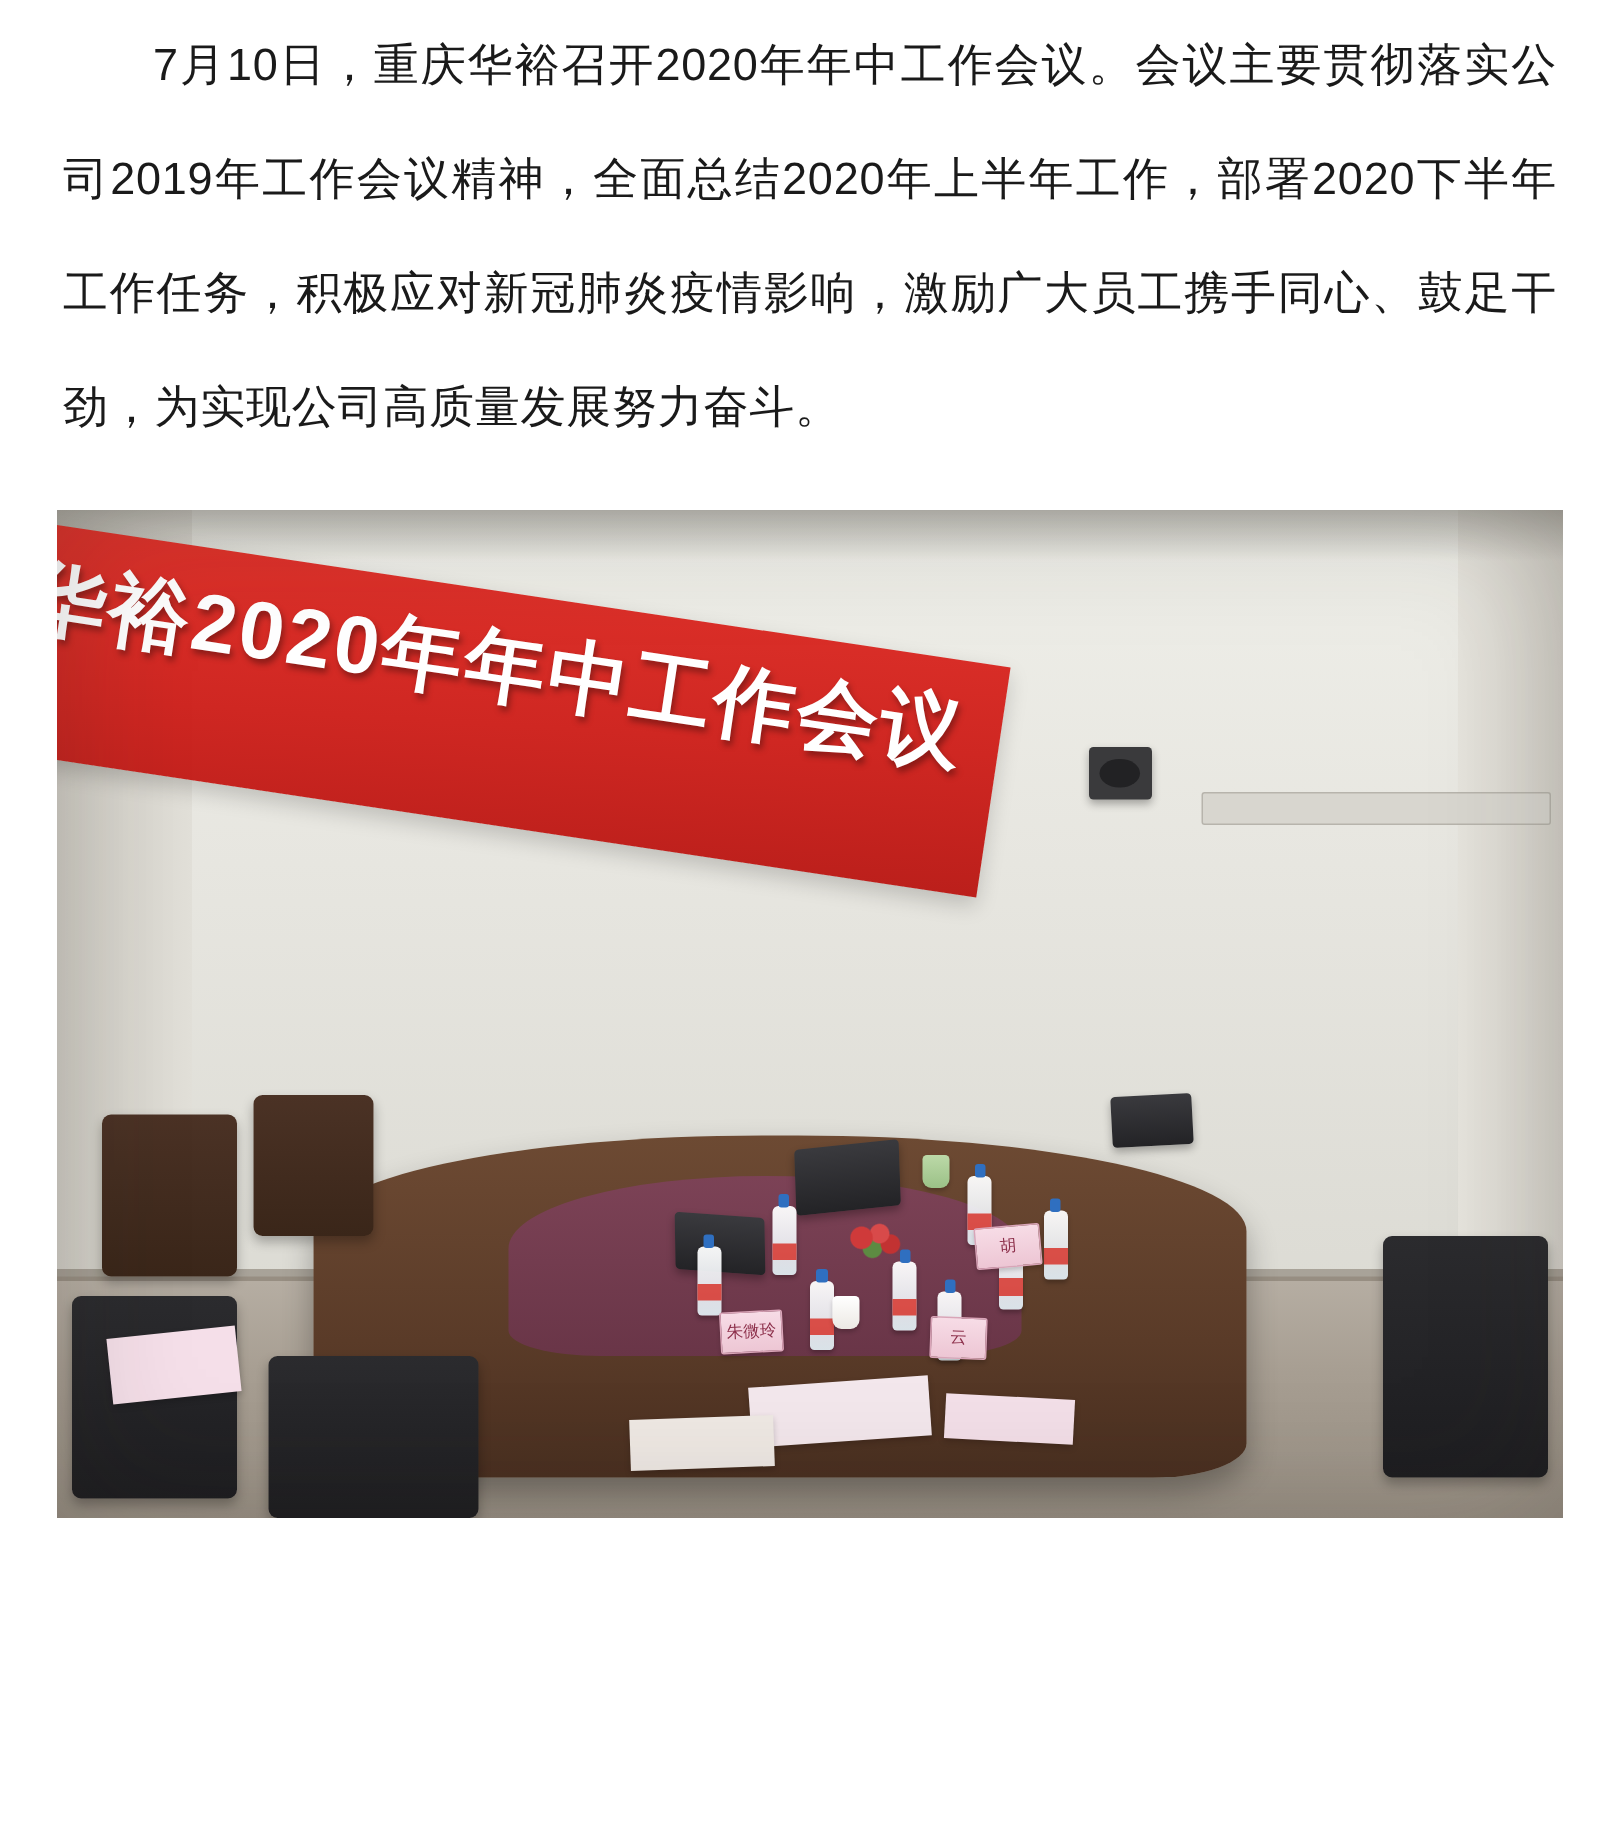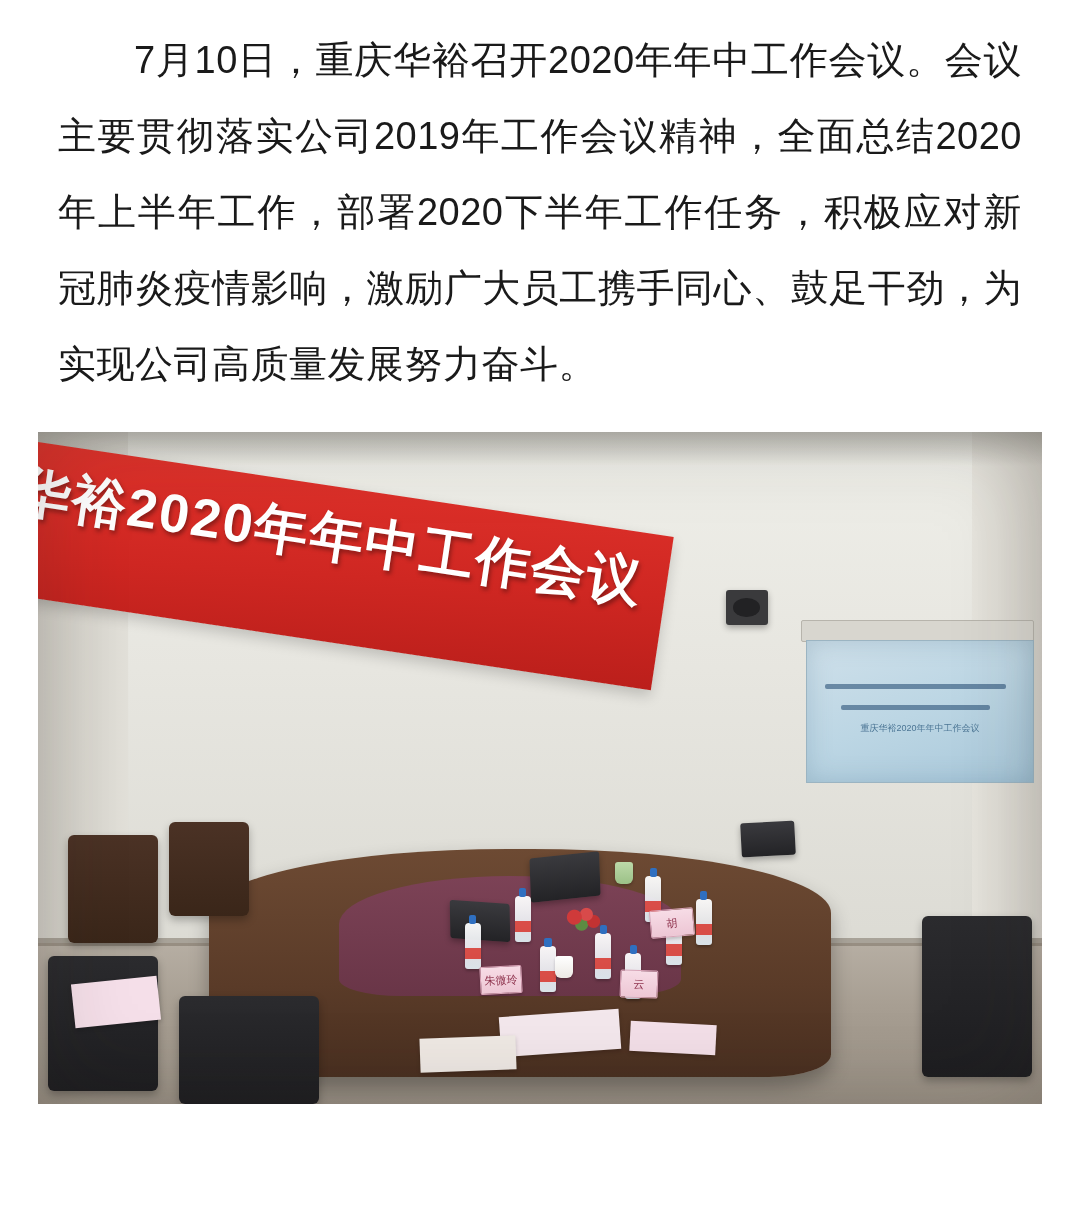--- a/index.html
+++ b/index.html
@@ -18,22 +18,22 @@
     position: relative;
     width: 1080px;
     height: 1232px;
     background: #ffffff;
   }
   .article-body {
     box-sizing: border-box;
     padding: 6px 42px 0 42px;
   }
   .paragraph {
-    margin: 16px;
-    font-size: 38px;
+    margin: 0;
+    font-size: 30px;
     line-height: 76px;
     color: #1a1a1a;
     text-align: justify;
     text-justify: inter-ideograph;
     text-indent: 2em;
     letter-spacing: 0.5px;
     font-weight: 400;
   }
   .photo-wrap {
     position: relative;
@@ -331,25 +331,20 @@
       <div class="floor"></div>
       <div class="floor-edge"></div>
 
       <div class="banner">
         <div class="banner-text">华裕2020年年中工作会议</div>
       </div>
 
       <div class="speaker"></div>
 
       <div class="screen-frame"></div>
-      <div class="screen">
-        <div class="screen-line l1"></div>
-        <div class="screen-line l2"></div>
-        <div class="screen-caption">重庆华裕2020年年中工作会议</div>
-      </div>
 
       <div class="table"></div>
       <div class="tablecloth"></div>
 
       <div class="chair" style="left:3%; top:60%; width:9%; height:16%;"></div>
       <div class="chair" style="left:13%; top:58%; width:8%; height:14%;"></div>
       <div class="chair black" style="left:1%; top:78%; width:11%; height:20%;"></div>
       <div class="chair black" style="left:14%; top:84%; width:14%; height:16%;"></div>
       <div class="chair black" style="left:88%; top:72%; width:11%; height:24%;"></div>
 

